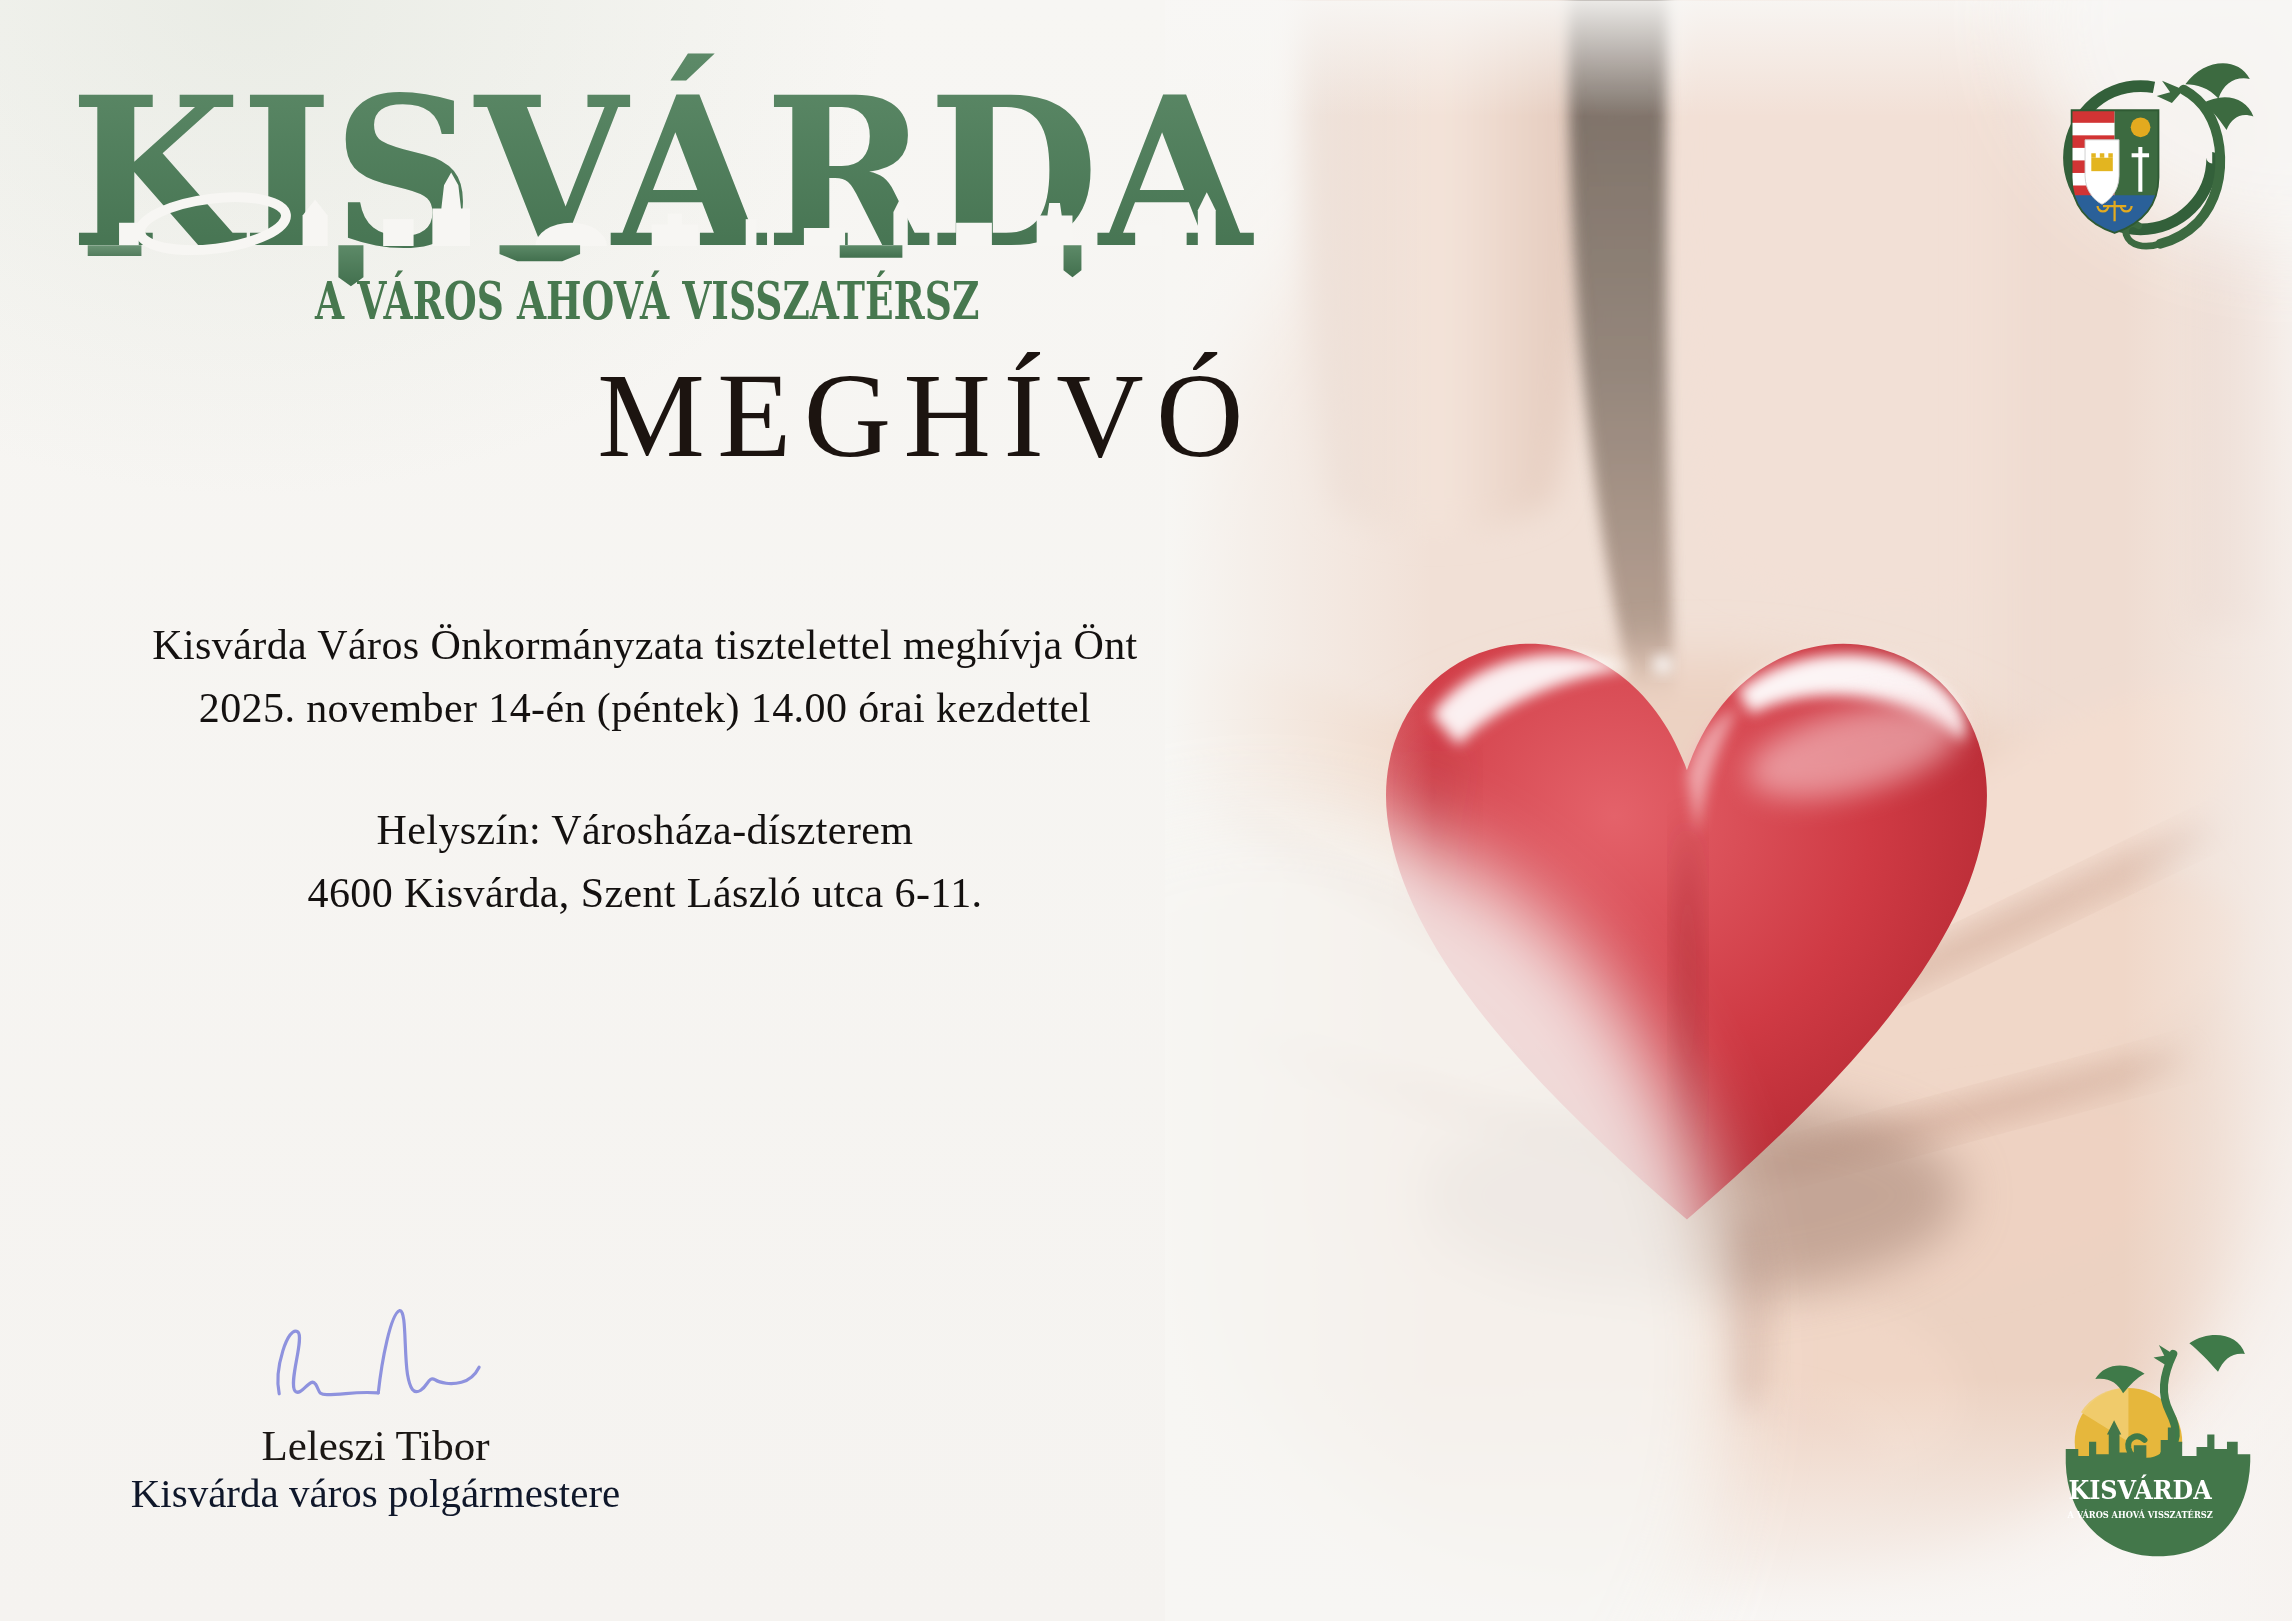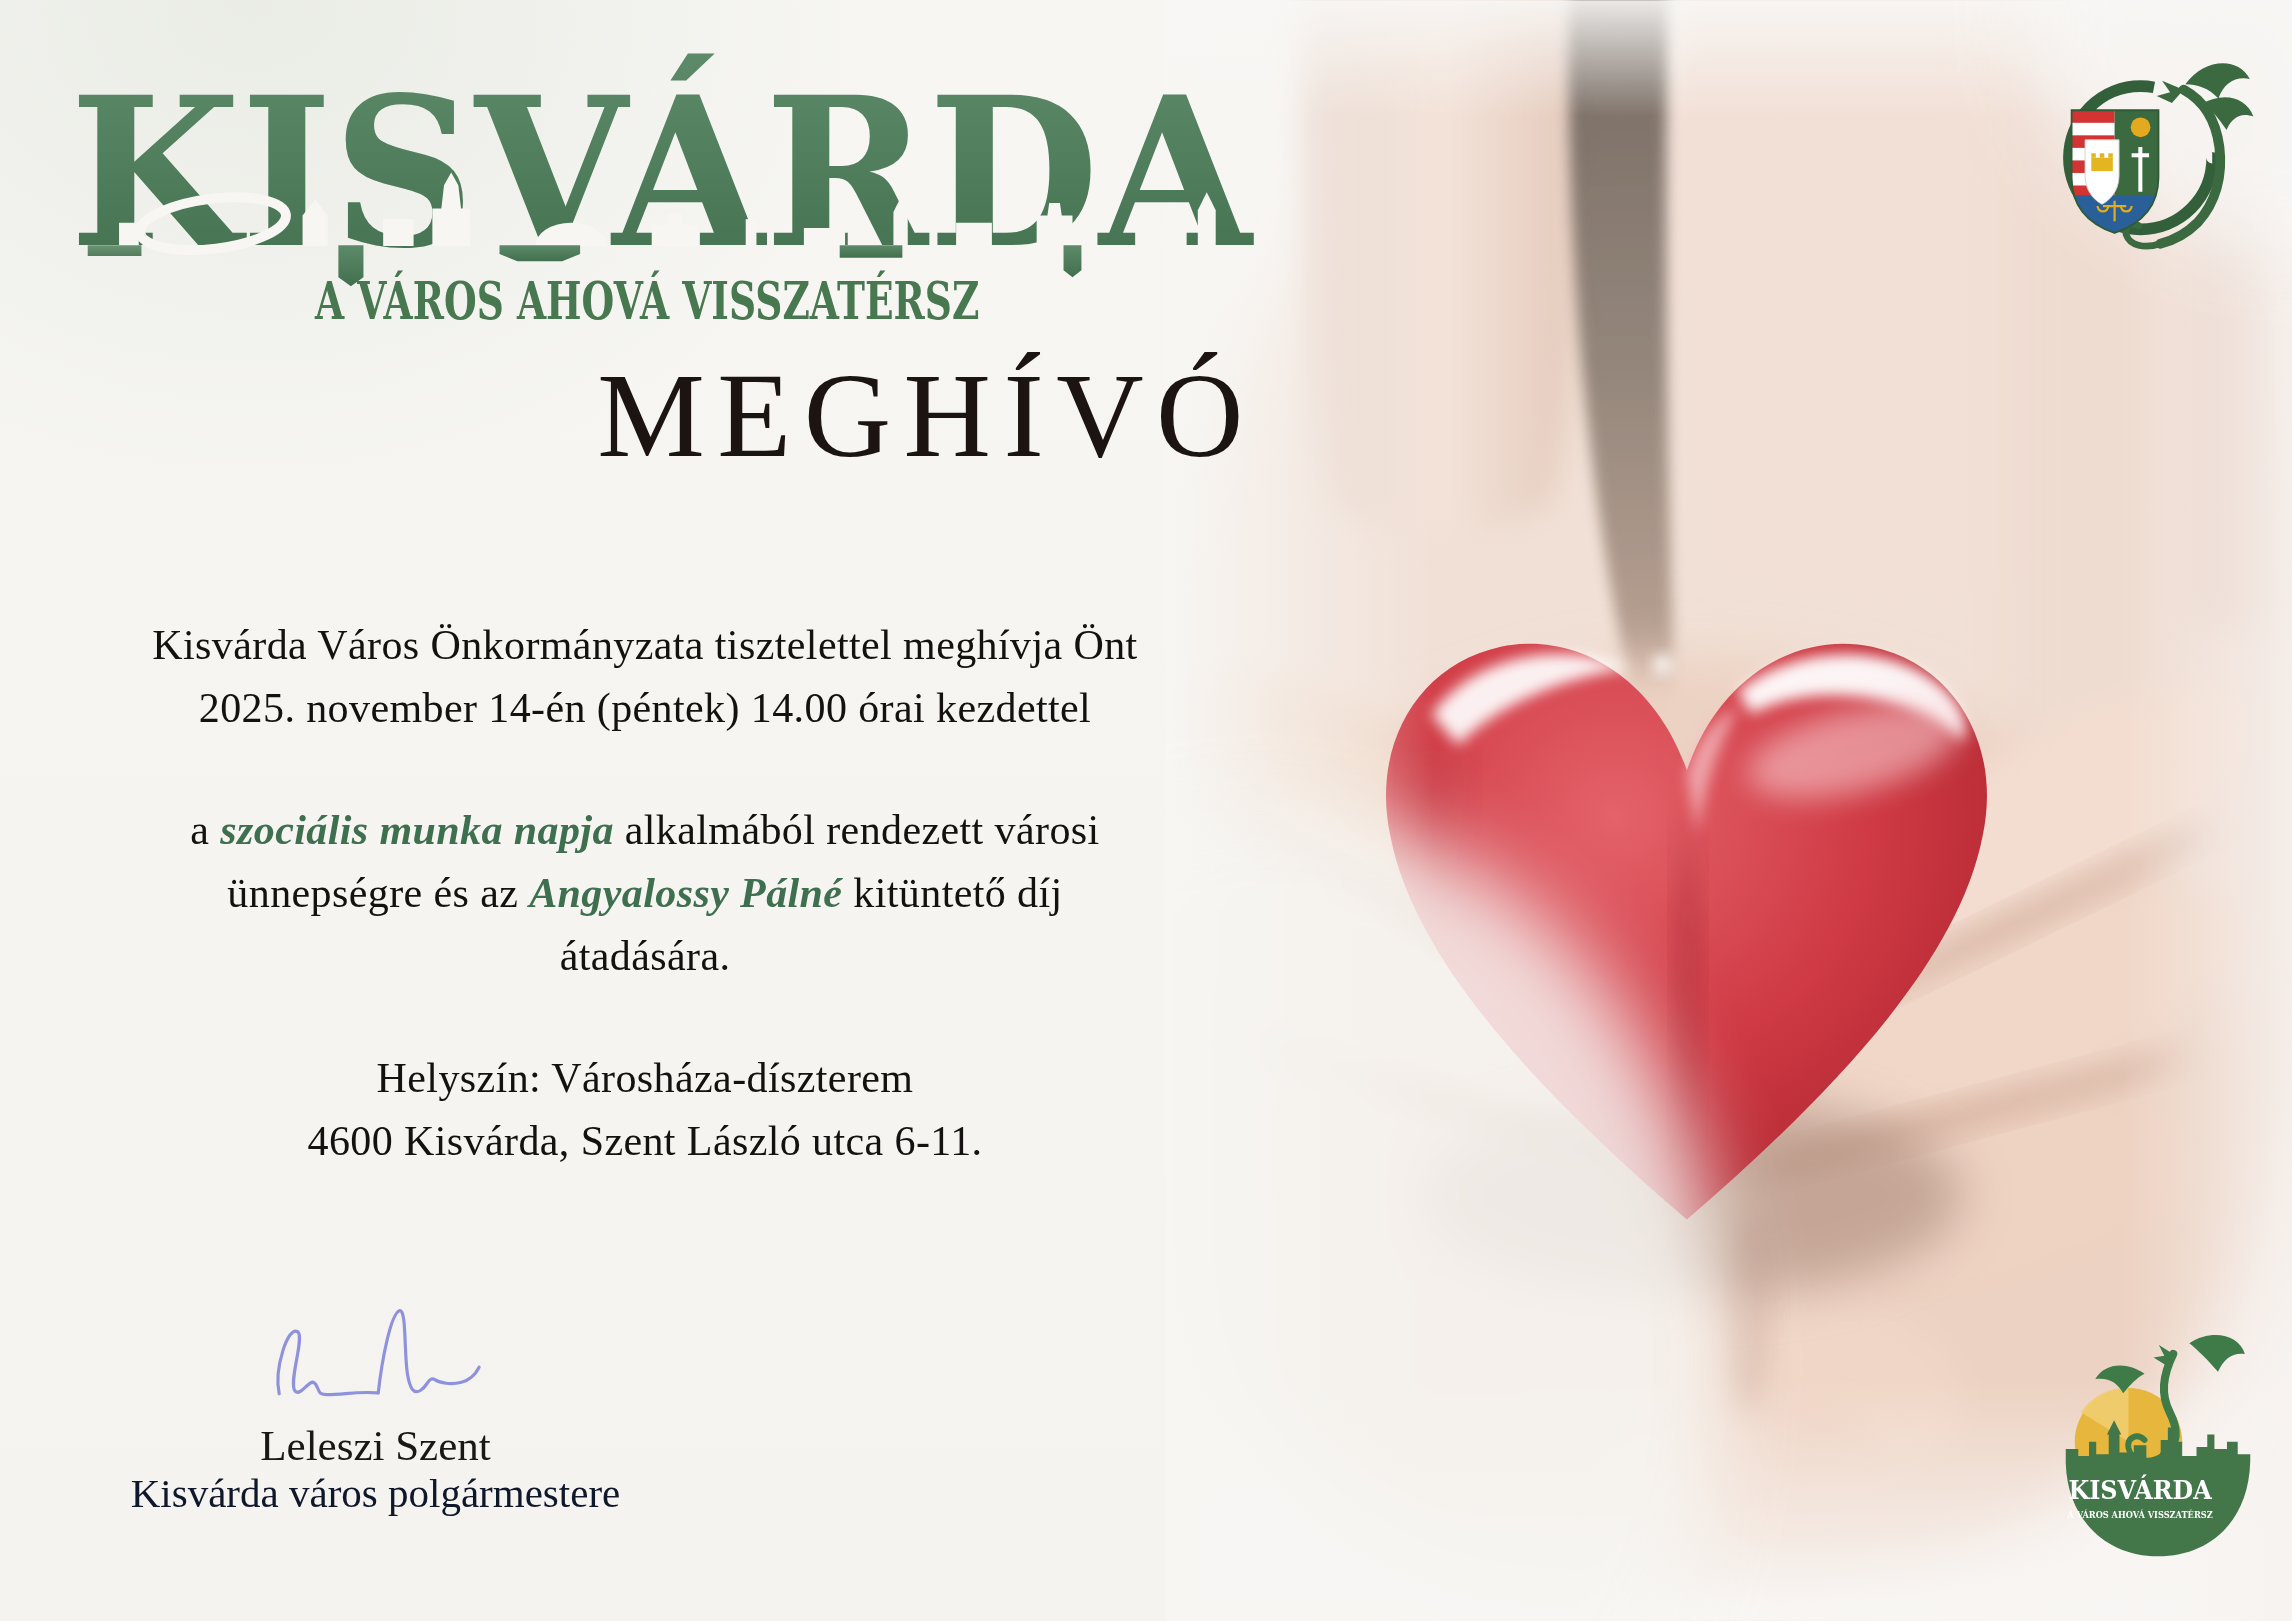--- a/index.html
+++ b/index.html
@@ -182,37 +182,32 @@
 </svg>
 
 <div class="page-title">MEGHÍVÓ</div>
 
 <div class="content">
   <div class="para">
     <div class="line">Kisvárda Város Önkormányzata tisztelettel meghívja Önt</div>
     <div class="line">2025. november 14-én (péntek) 14.00 órai kezdettel</div>
   </div>
   <div class="para">
-    <div class="line"><span>a </span><span class="em">szociális munka napja</span><span> alkalmából rendezett városi</span></div>
-    <div class="line"><span>ünnepségre és az </span><span class="em">Angyalossy Pálné</span><span> kitüntető díj</span></div>
-    <div class="line">átadására.</div>
-  </div>
-  <div class="para">
     <div class="line">Helyszín: Városháza-díszterem</div>
     <div class="line">4600 Kisvárda, Szent László utca 6-11.</div>
   </div>
 </div>
 
 <svg class="sig-svg" viewBox="0 0 240 130">
   <g fill="none" stroke="#8e92de" stroke-width="3.6" stroke-linecap="round" stroke-linejoin="round">
     <path d="M10,106 C4,78 20,28 31,36 C39,42 20,94 28,103 C35,110 45,86 51,95 C56,102 53,107 64,107 C84,107 96,103 122,105"></path>
     <path d="M122,105 C126,68 136,16 146,12 C154,10 151,58 155,84 C158,101 162,107 170,102 C178,97 179,86 186,90 C192,94 204,96 216,93 C227,90 232,84 236,76"></path>
   </g>
 </svg>
-<div class="sig-name">Leleszi Szent</div>
+<div class="sig-name">Leleszi Tibor</div>
 <div class="sig-title">Kisvárda város polgármestere</div>
 
 <svg class="coat" viewBox="0 0 230 230">
   <defs>
     <clipPath id="shieldC">
         <path d="M23,55 H120 V130 C120,165 97,183 71,192 C45,183 23,165 23,130 Z"></path>
       </clipPath>
   </defs>
   <circle cx="100" cy="108" r="80" fill="none" stroke="#33603a" stroke-width="13" pathLength="100" stroke-dasharray="78 22"></circle>
 

